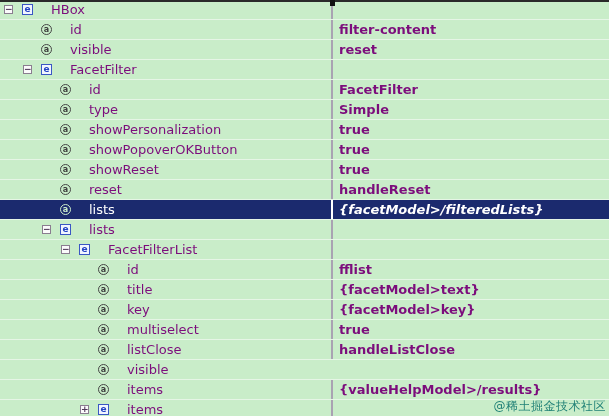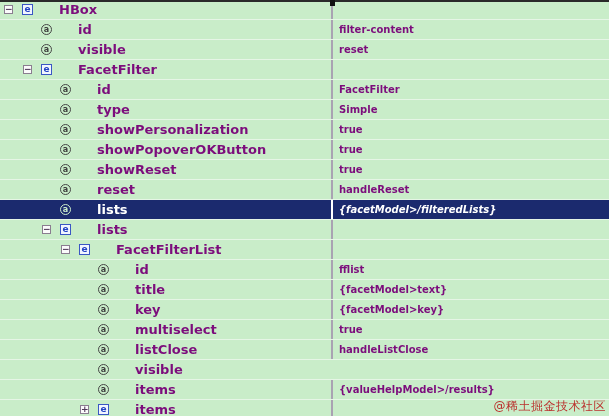--- a/index.html
+++ b/index.html
@@ -26,21 +26,21 @@
     flex:0 0 331px;width:331px;height:100%;
     display:flex;align-items:center;
     overflow:hidden;white-space:nowrap;
   }
   .cell-value{
     flex:1;height:100%;
     display:flex;align-items:center;
     border-left:2px solid #a9a2b2;
     padding-left:6px;
     overflow:hidden;white-space:nowrap;
-    font-size:10px;font-weight:bold;color:#7c0d7c;
+    font-size:13px;font-weight:bold;color:#7c0d7c;
   }
   .row.selected .cell-value{border-left-color:#ffffff;color:#ffffff;font-style:italic;}
   .toggle{
     flex:none;width:9px;height:9px;box-sizing:border-box;
     border:1px solid #8a7d90;background:#fbfbfb;
     color:#50395a;font-size:9px;line-height:6px;text-align:center;
     font-weight:bold;
   }
   .toggle.hiddenbox{visibility:hidden;}
   .type-icon{
@@ -52,27 +52,27 @@
     border:1px solid #3a56c4;background:#f1f5ff;
     color:#2443c4;font-size:9px;line-height:9px;
   }
   .icon-a{
     border:1px solid #454545;border-radius:50%;
     color:#3d3d3d;font-size:8px;line-height:9px;
     background:transparent;
   }
   .row.selected .icon-a{border-color:#cdeecd;color:#cdeecd;}
   .label{
-    margin-left:26px;
-    font-size:13px;font-weight:bold;color:#7c0d7c;
+    margin-left:18px;
+    font-size:13px;font-weight:normal;color:#7c0d7c;
   }
   .row.selected .label{color:#ffffff;}
   .watermark{
     position:absolute;right:3px;bottom:1px;
-    font-size:12px;color:#b91c1c;opacity:.9;
+    font-size:12px;color:#0f766e;opacity:.9;
     letter-spacing:.5px;z-index:8;
   }
 </style>
 </head>
 <body>
 
 <div class="app">
   <div class="topline"></div>
   <div class="divider-cap"></div>
   <div class="resize-handle"></div>

